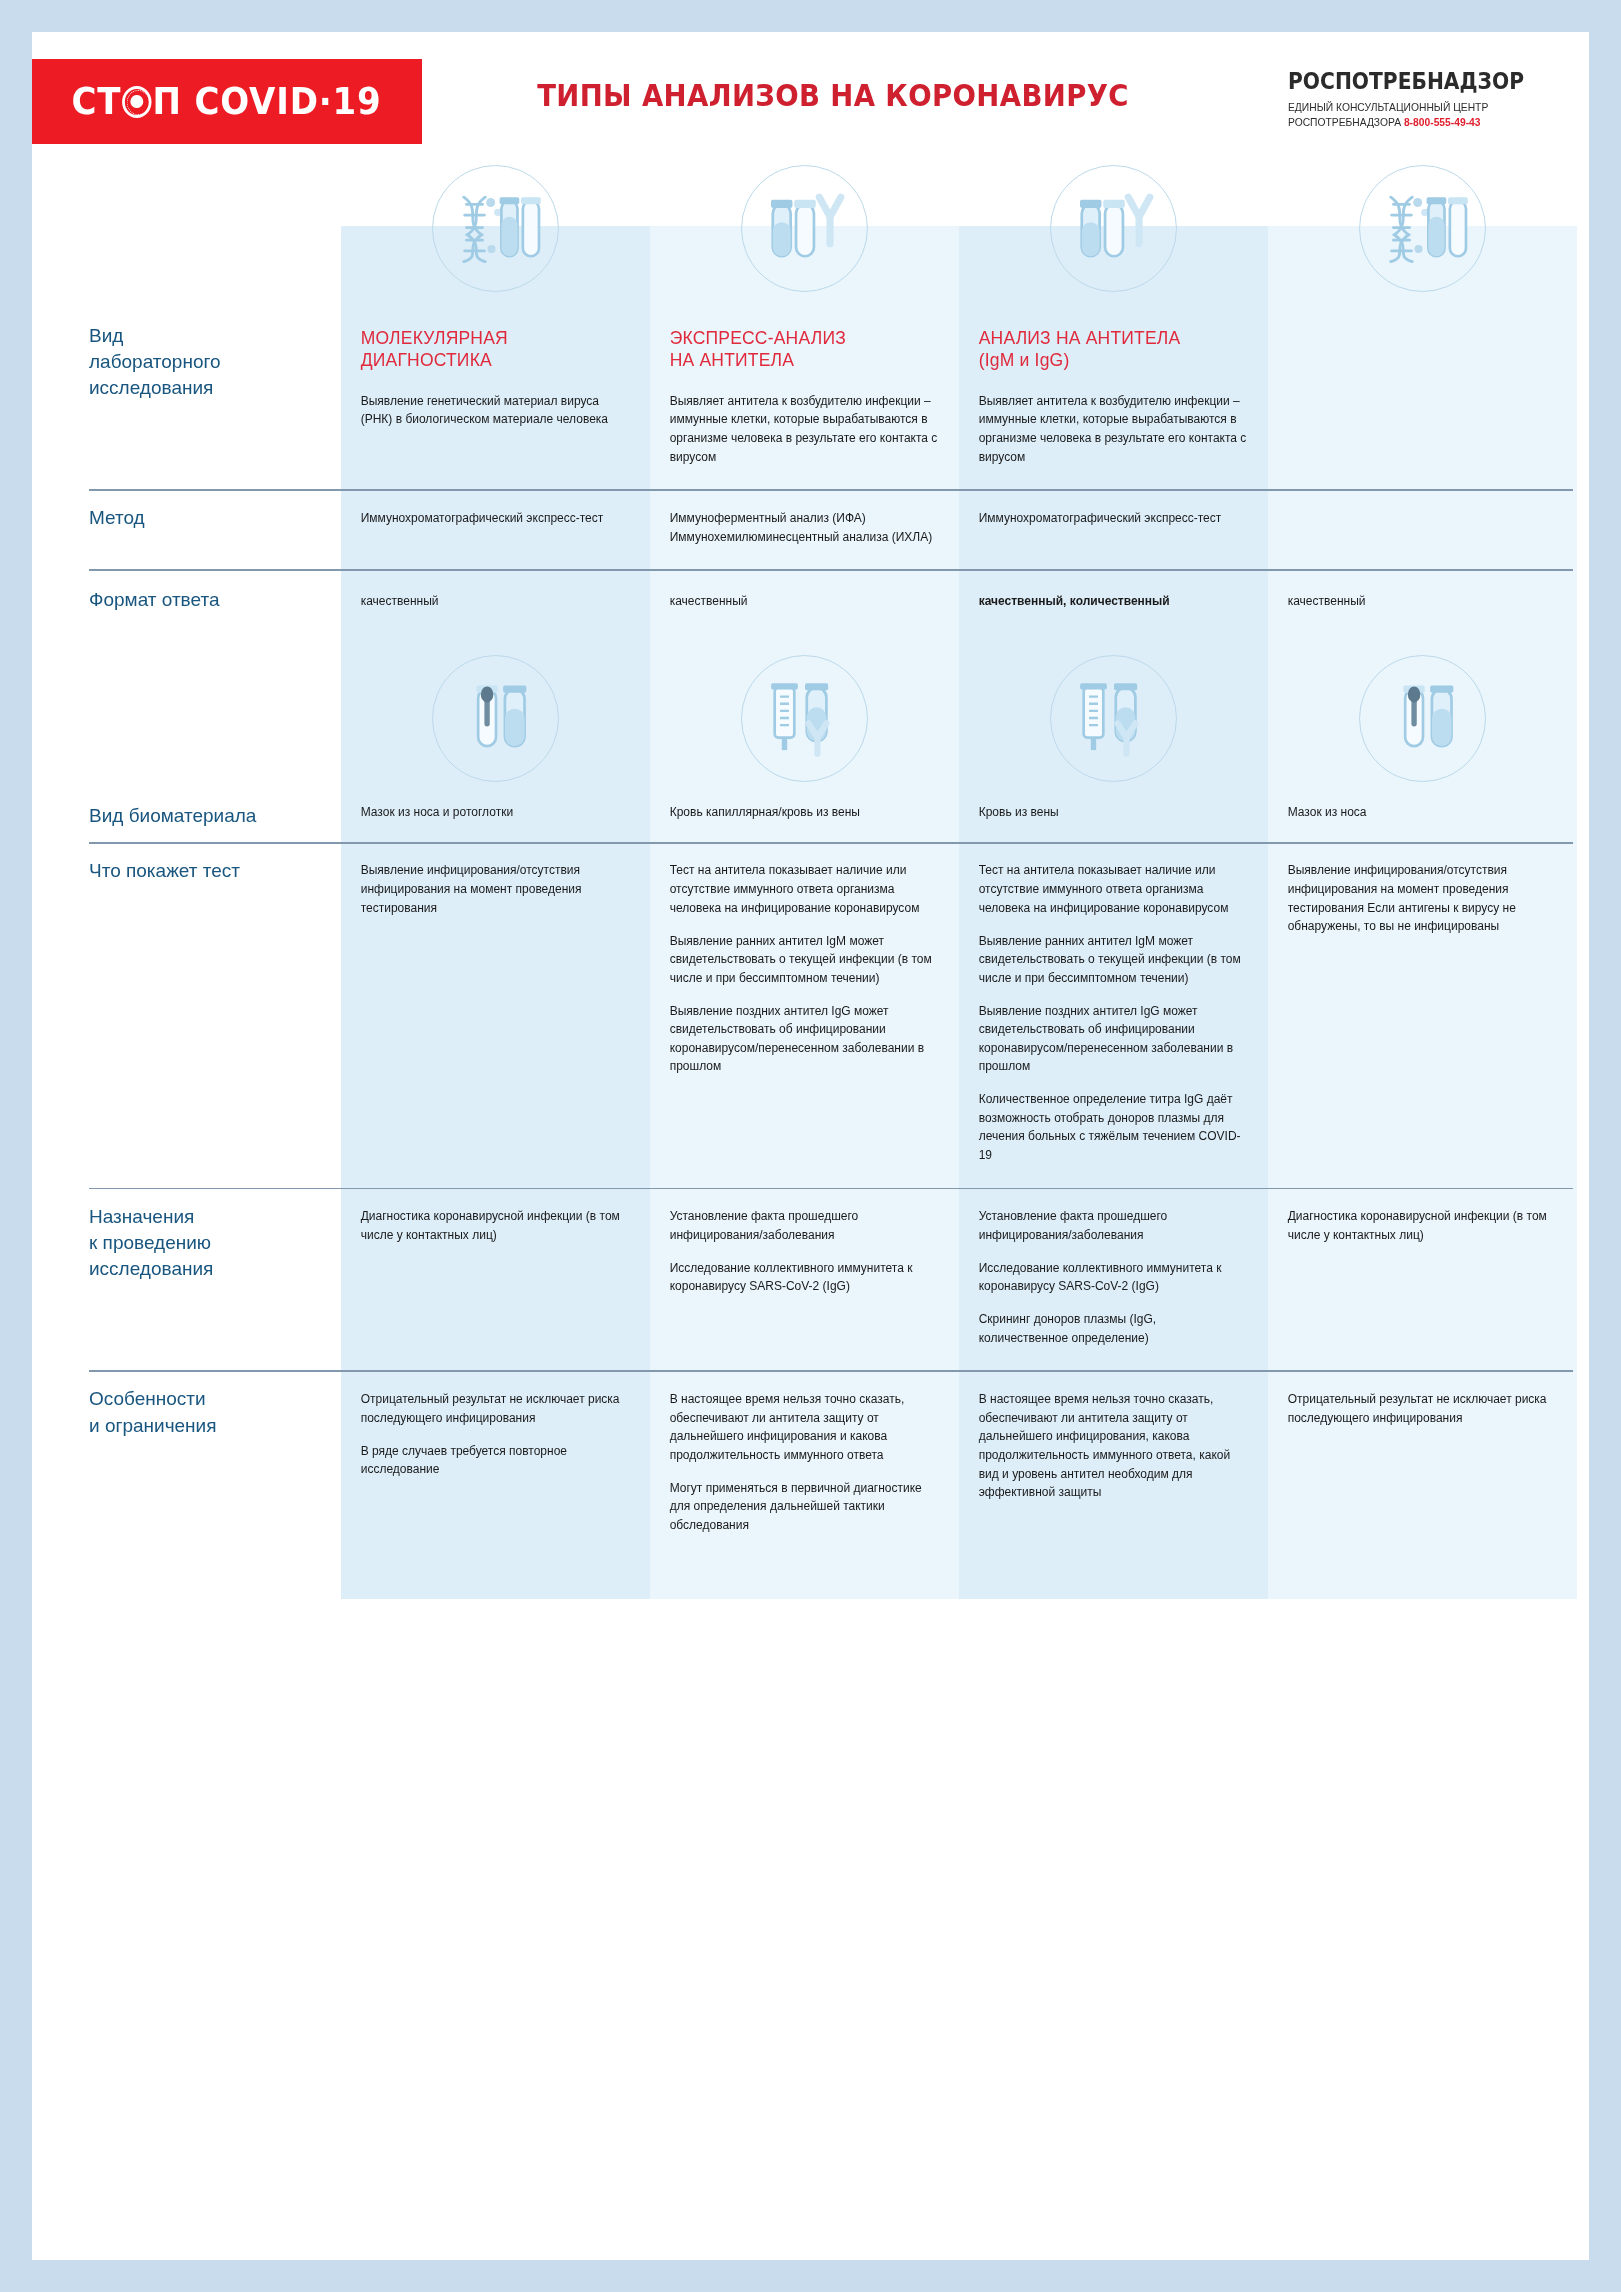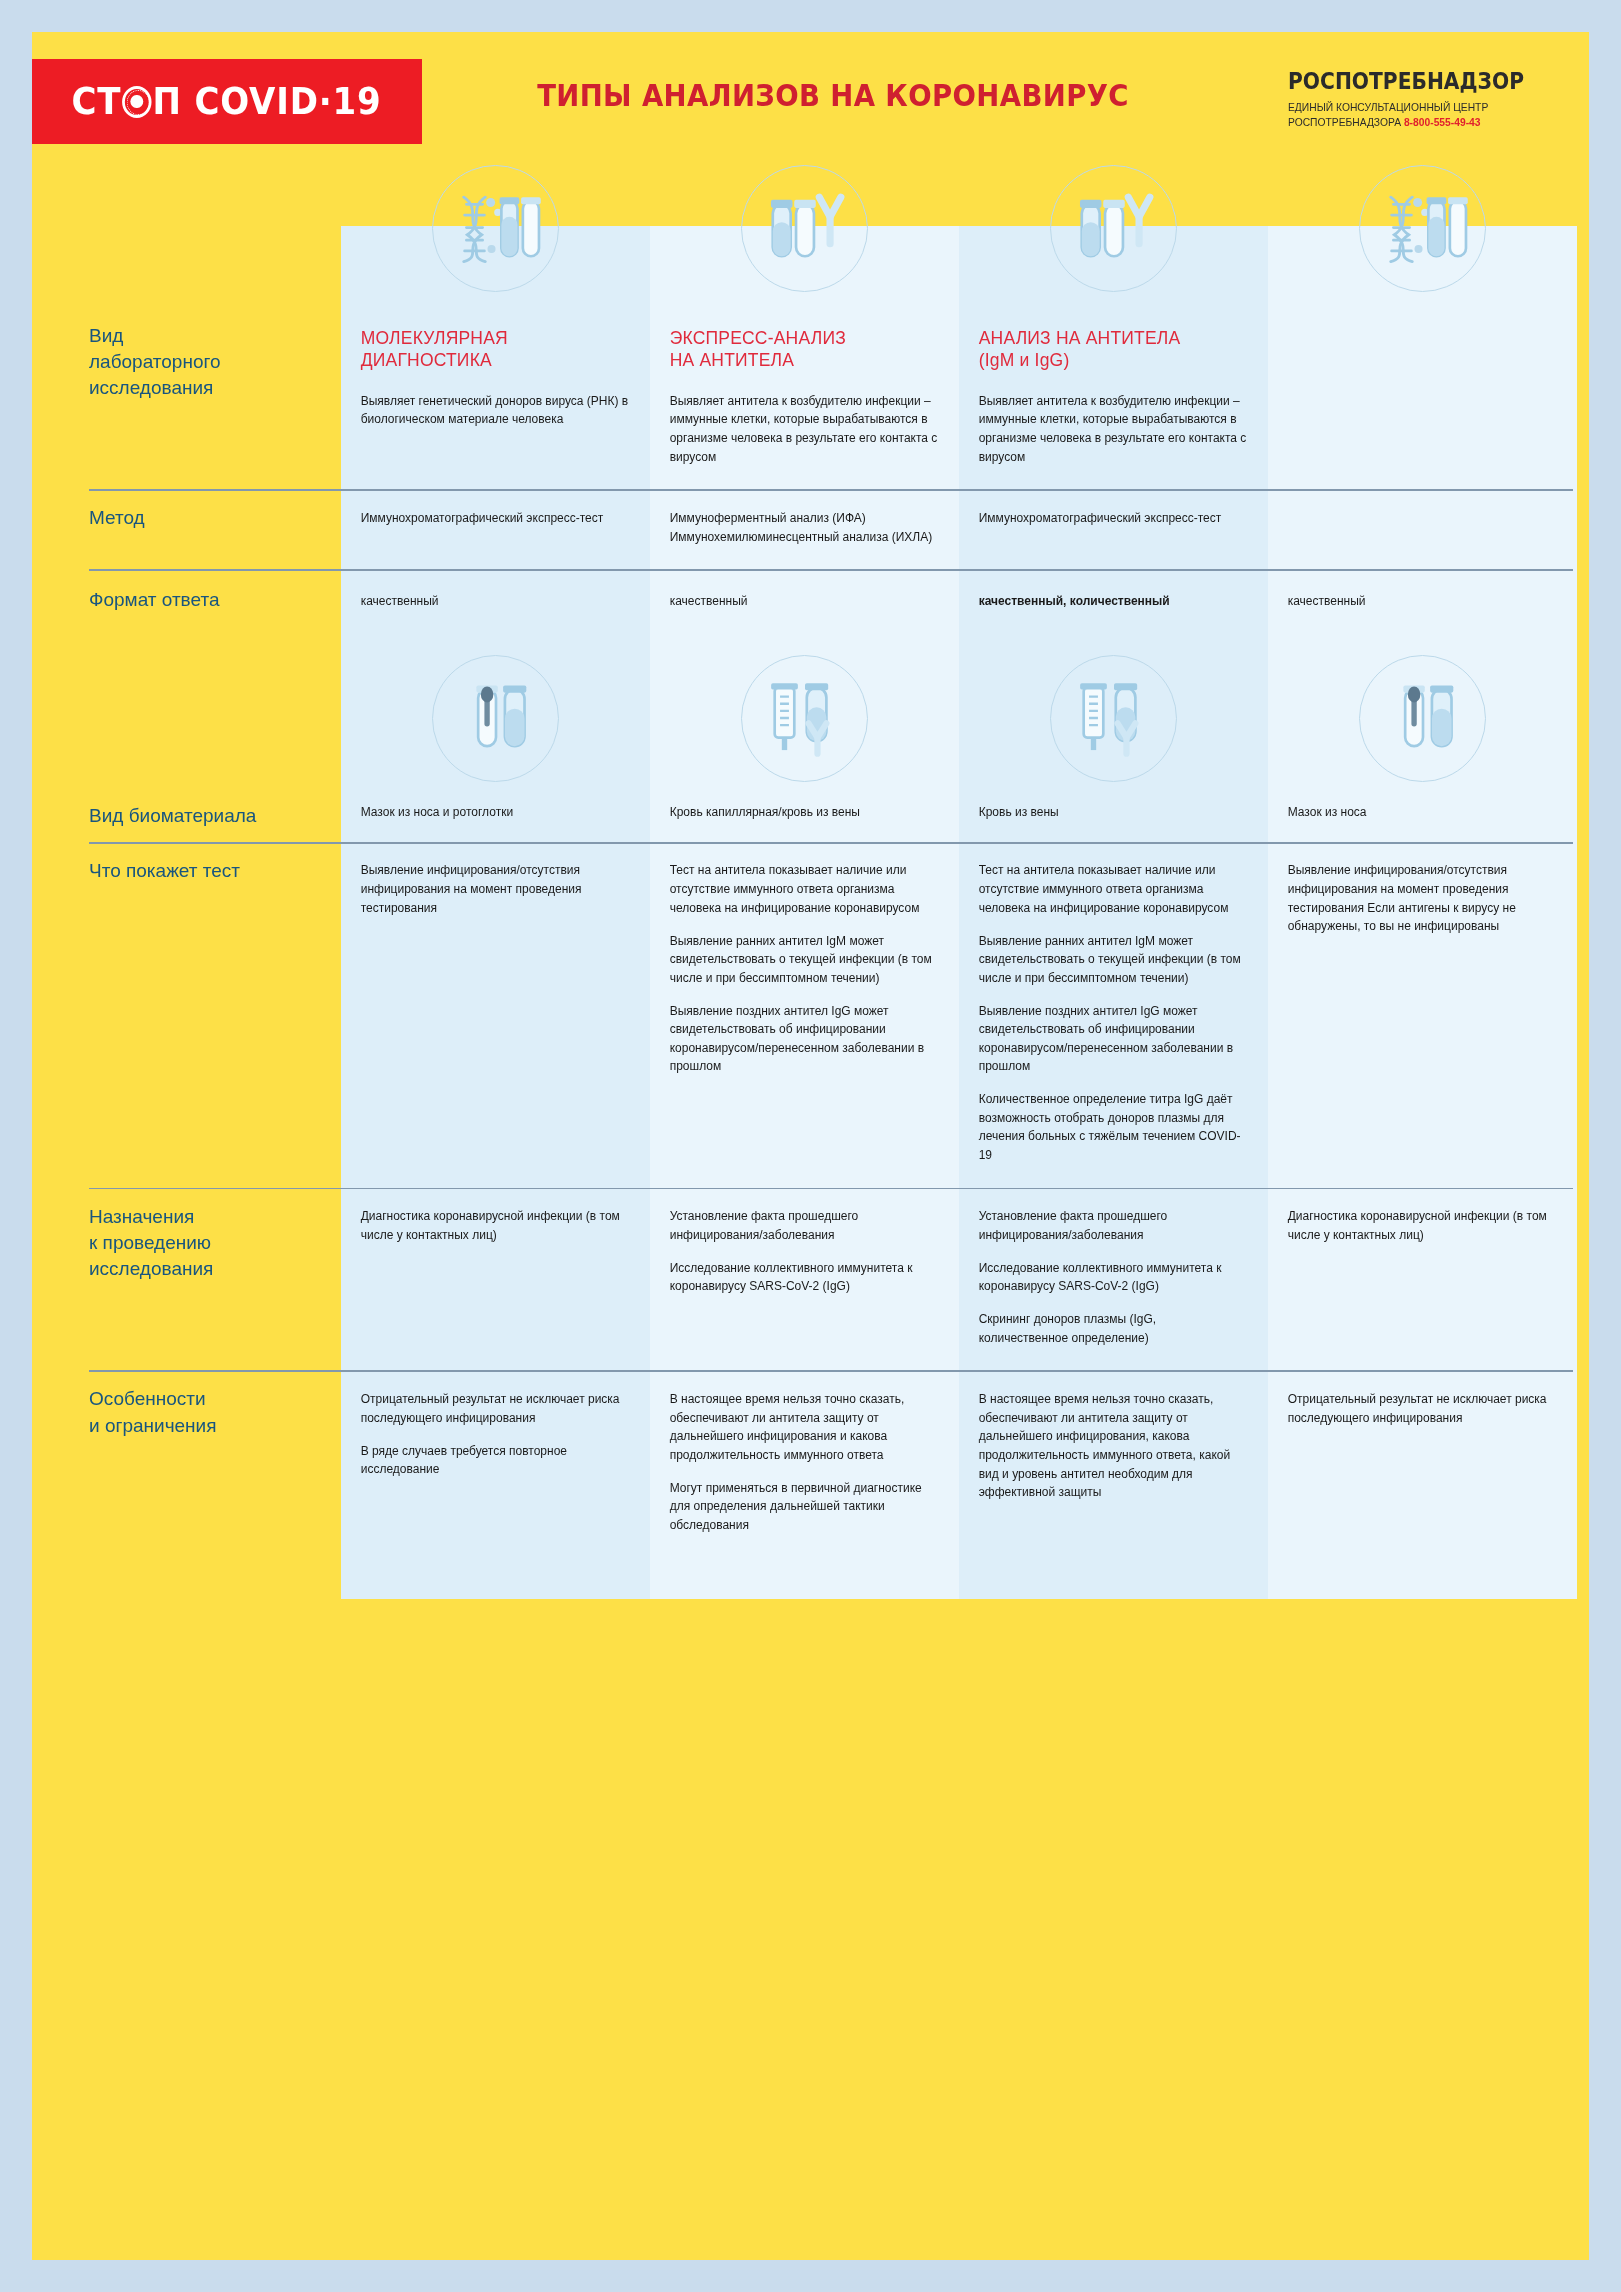--- a/index.html
+++ b/index.html
@@ -5,21 +5,21 @@
   * { box-sizing: border-box; margin: 0; padding: 0; }
   html, body {
     width: 1621px; height: 2293px;
     background: #c9dced;
     font-family: "Liberation Sans", sans-serif;
   }
   .page {
     position: absolute;
     left: 32px; top: 32px;
     width: 1557px; height: 2228px;
-    background: #fde047;
+    background: #ffffff;
     overflow: hidden;
   }
 
   
   .header {
     position: relative;
     height: 118px;
     width: 100%;
   }
   .logo-box {
@@ -325,21 +325,21 @@
       <div class="cell-label">
         <div>Вид</div>
         <div>лабораторного</div>
         <div>исследования</div>
       </div>
       <div class="cell">
         <div class="title">
           <div>МОЛЕКУЛЯРНАЯ</div>
           <div>ДИАГНОСТИКА</div>
         </div>
-        <p>Выявляет генетический доноров вируса (РНК) в биологическом материале человека</p>
+        <p>Выявление генетический материал вируса (РНК) в биологическом материале человека</p>
       </div>
       <div class="cell">
         <div class="title">
           <div>ЭКСПРЕСС-АНАЛИЗ</div>
           <div>НА АНТИТЕЛА</div>
         </div>
         <p>Выявляет антитела к возбудителю инфекции – иммунные клетки, которые вырабатываются в организме человека в результате его контакта с вирусом</p>
       </div>
       <div class="cell">
         <div class="title">

